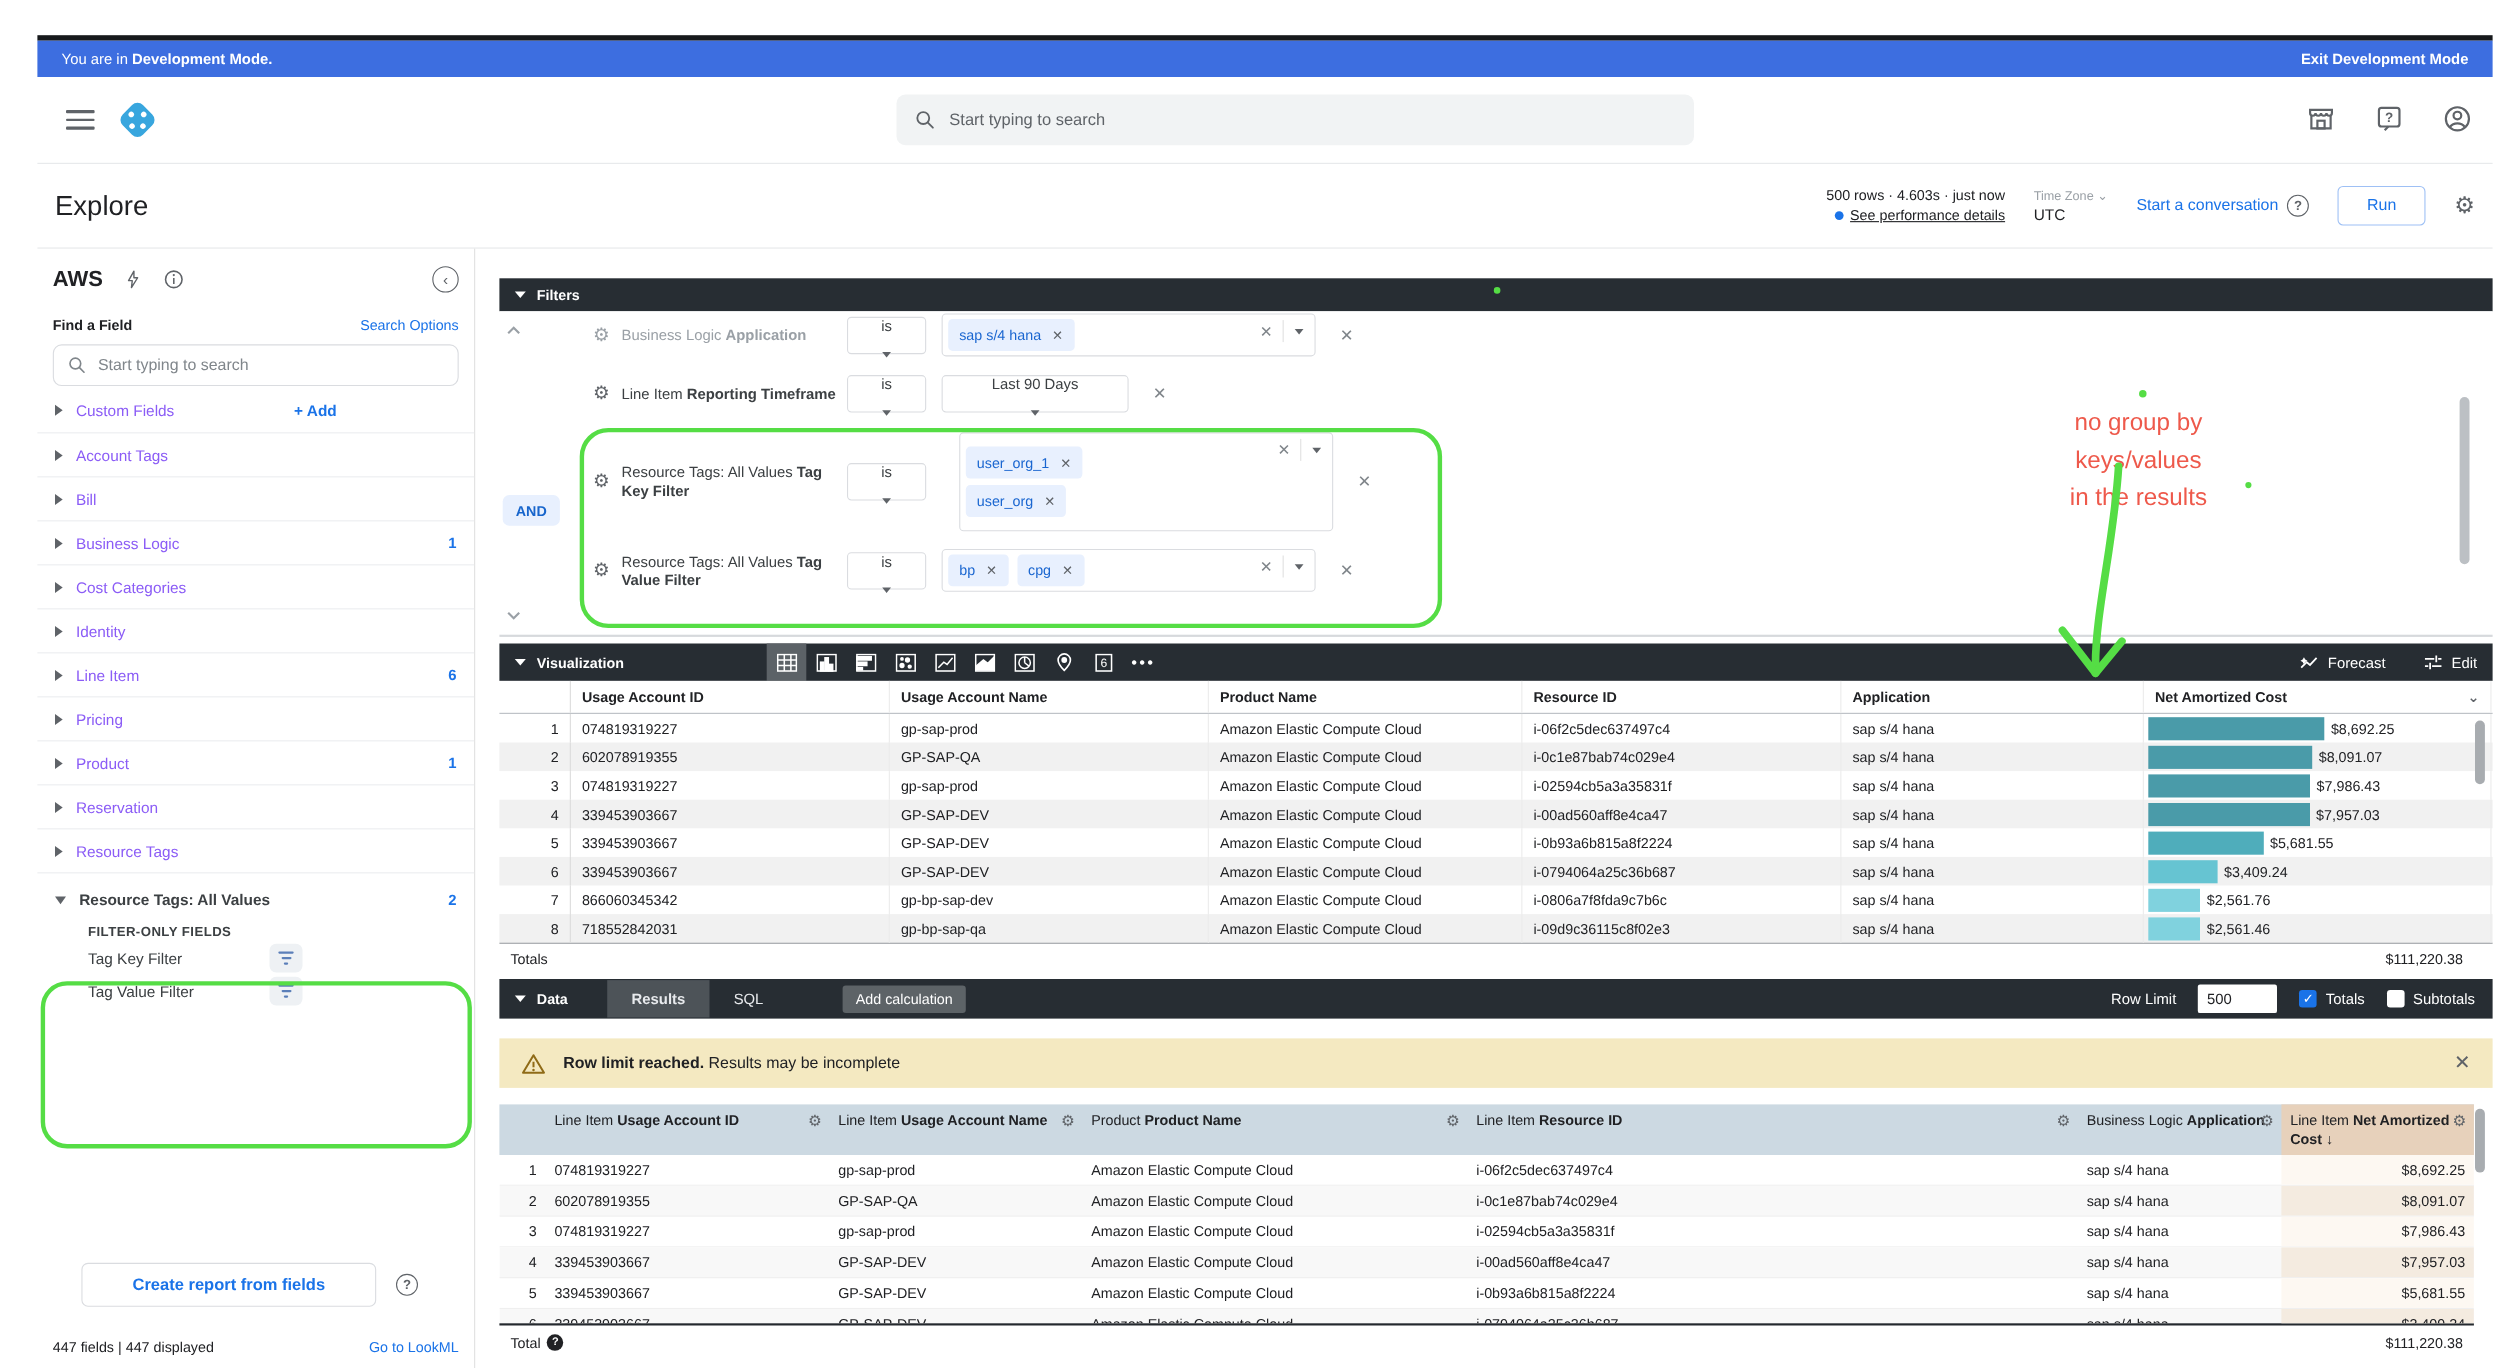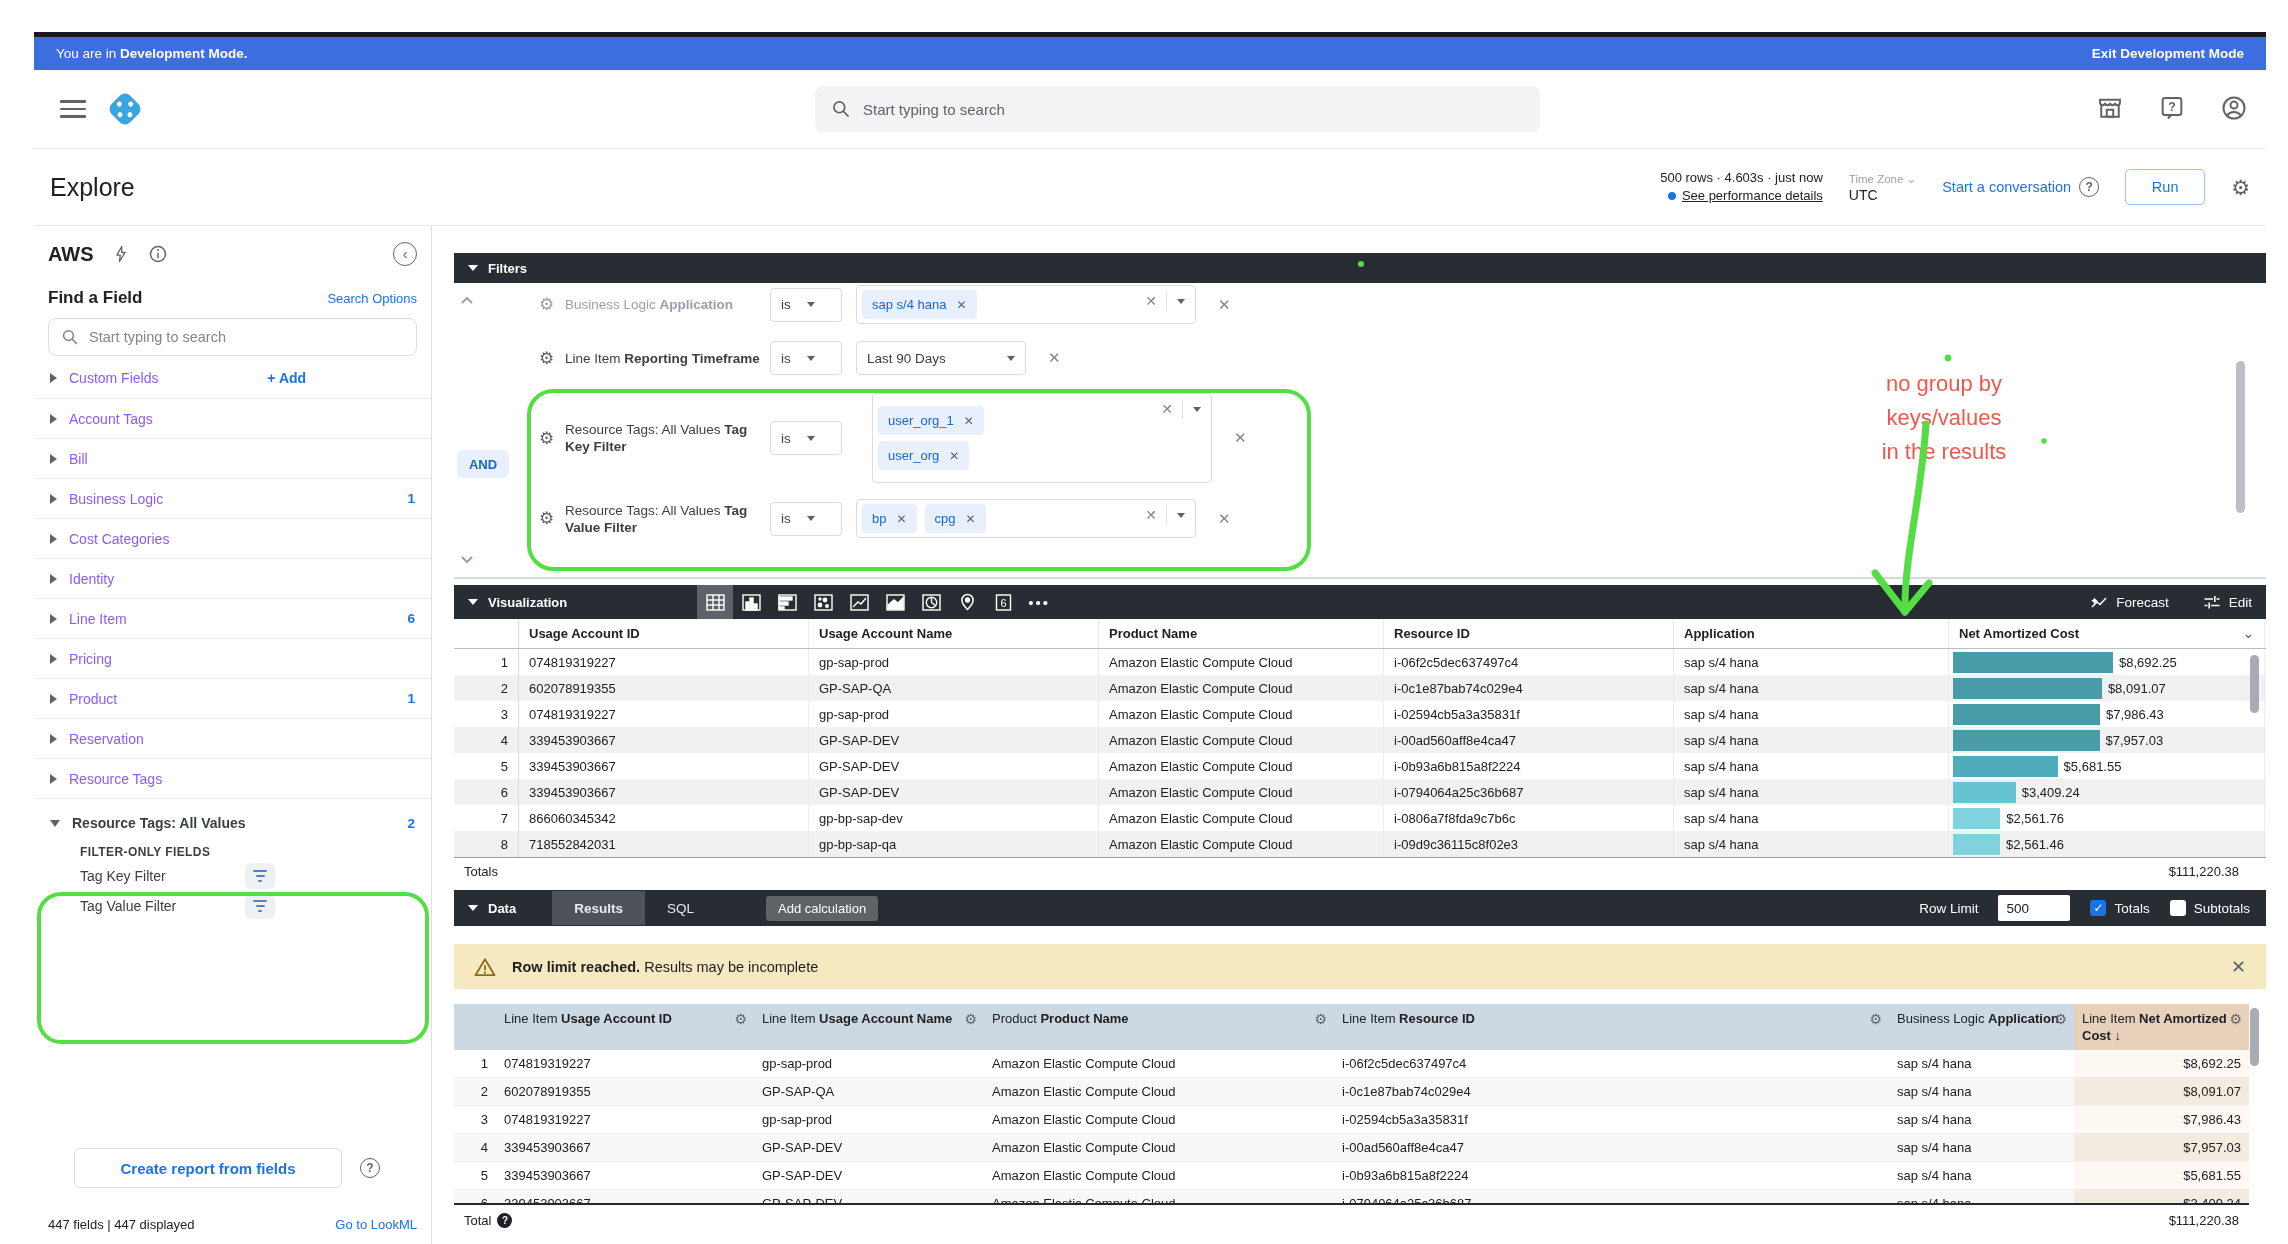--- a/index.html
+++ b/index.html
@@ -47,21 +47,21 @@
   
   .body { display:flex; border-top:1px solid #e6e8ea; height:1019px; }
 
   
   .sidebar { width:398px; border-right:1px solid #e0e0e0; position:relative; flex:none; }
   .sb-head { display:flex; align-items:center; padding:16px 14px 0 14px; gap:18px; }
   .sb-title { font-size:20px; font-weight:bold; }
   .bolt, .info-ic { color:#5f6368; }
   .collapse { margin-left:auto; width:24px; height:24px; border:1.6px solid #5f6368; border-radius:50%; color:#5f6368; display:flex; align-items:center; justify-content:center; font-size:14px; cursor:pointer; }
   .find-row { display:flex; align-items:center; padding:22px 14px 8px 14px; }
-  .find-label { font-size:17px; font-weight:bold; }
+  .find-label { font-size:13px; font-weight:bold; }
   .search-options { margin-left:auto; color:#1a73e8; font-size:13px; cursor:pointer; }
   .sb-search { margin:2px 14px; height:38px; border:1px solid #dadce0; border-radius:8px; display:flex; align-items:center; padding:0 12px; gap:10px; color:#80868b; }
   .sb-search input { border:none; outline:none; flex:1; font-size:14.5px; font-family:inherit; background:transparent; color:#202124; }
   .sb-search input::placeholder { color:#80868b; }
   .sb-tabs { display:flex; margin-top:28px; border-bottom:1px solid #e0e0e0; position:relative; height:36px; }
   .sb-tab { flex:1; text-align:center; font-size:14px; color:#5f6368; cursor:pointer; padding-top:6px; }
   .sb-tab.active { color:#1a73e8; }
   .tab-ink { position:absolute; left:0; bottom:-1px; width:50%; height:3px; background:#1a73e8; }
   .fieldlist { }
   .frow { height:40px; display:flex; align-items:center; padding:0 16px; border-top:1px solid #ebedef; gap:12px; cursor:pointer; }
@@ -93,21 +93,21 @@
   .dark-bar .sec-title { font-size:13px; font-weight:bold; }
   .caret-w { width:0; height:0; border-left:5px solid transparent; border-right:5px solid transparent; border-top:6px solid #fff; }
   .spacer27 { height:27px; }
   .filters-bar { height:30px; }
   .filters-panel { height:296px; background:#fff; position:relative; border-bottom:2px solid #d6d9dc; overflow:hidden; }
   .frow-line { position:absolute; display:flex; align-items:center; }
   .fgear { color:#5f6368; font-size:17px; width:26px; flex:none; }
   .flabel { width:205px; font-size:13.5px; color:#3c4043; line-height:17px; flex:none; }
   .flabel b { font-weight:bold; }
   .flabel.disabled, .disabled-txt { color:#9aa0a6; }
-  .sel { height:34px; border:1px solid #dadce0; border-radius:4px; background:#fff; display:inline-flex; align-items:center; padding:0 10px; gap:16px; font-size:13.5px; color:#3c4043; cursor:pointer; }
+  .sel { height:34px; border:1px solid #dadce0; border-radius:4px; background:#fff; display:inline-flex; align-items:center; padding:0 10px; gap:16px; font-size:13.5px; color:#3c4043; cursor:pointer;flex-direction:column; }
   .sel .caret { width:0; height:0; border-left:4.5px solid transparent; border-right:4.5px solid transparent; border-top:5.5px solid #5f6368; }
   .vbox { border:1px solid #dadce0; border-radius:4px; background:#fff; position:relative; padding:4px 66px 4px 5px; min-height:38px; display:flex; flex-direction:column; justify-content:center; gap:6px; }
   .chiprow { display:flex; gap:8px; }
   .chip { background:#e8f0fe; color:#1a66d0; font-size:13px; height:29px; border-radius:4px; display:inline-flex; align-items:center; padding:0 10px; gap:10px; white-space:nowrap; }
   .chip .x { color:#5f6368; font-size:12px; cursor:pointer; }
   .vctrl { position:absolute; right:0; top:5px; display:flex; align-items:center; gap:0; }
   .vctrl .x { color:#80868b; font-size:14px; padding:0 9px; cursor:pointer; }
   .vctrl .div { width:1px; height:20px; background:#e0e0e0; }
   .vctrl .caret { margin:0 10px; width:0; height:0; border-left:4.5px solid transparent; border-right:4.5px solid transparent; border-top:5.5px solid #5f6368; cursor:pointer; }
   .xrm { color:#80868b; font-size:15px; margin-left:22px; cursor:pointer; }

